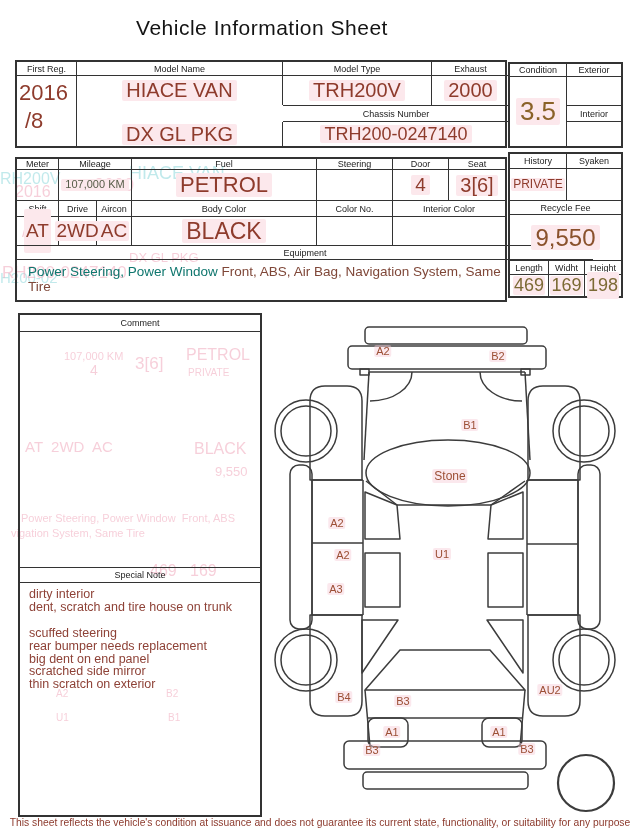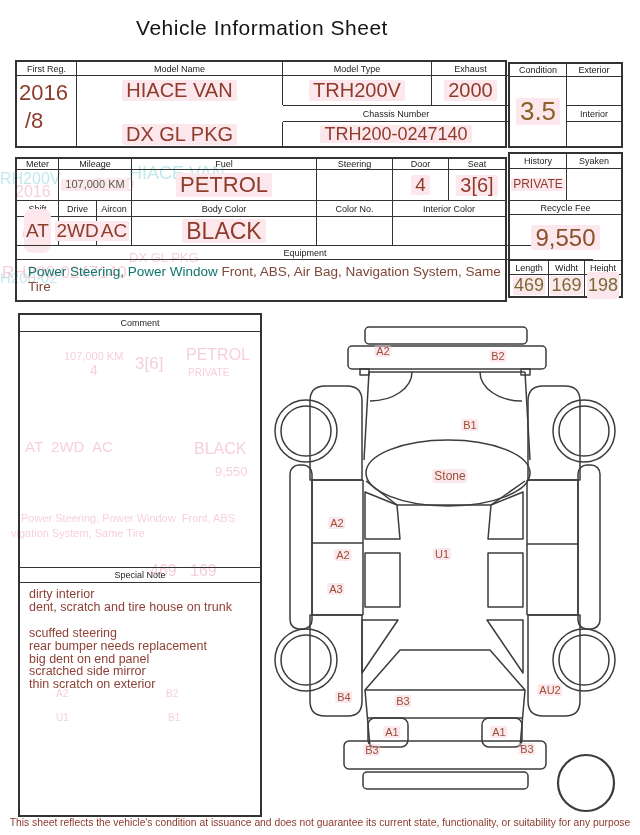--- a/index.html
+++ b/index.html
@@ -123,21 +123,21 @@
     </div>
 
     <div class="cell hdr br bt bb" style="left:0;top:41px;width:42px;height:17px;">Shift</div>
     <div class="cell hdr br bt bb" style="left:42px;top:41px;width:38px;height:17px;">Drive</div>
     <div class="cell hdr br bt bb" style="left:80px;top:41px;width:35px;height:17px;">Aircon</div>
     <div class="cell hdr br bt bb" style="left:115px;top:41px;width:185px;height:17px;">Body Color</div>
     <div class="cell hdr br bt bb" style="left:300px;top:41px;width:76px;height:17px;">Color No.</div>
     <div class="cell hdr bt bb" style="left:376px;top:41px;width:112px;height:17px;">Interior Color</div>
 
     <div class="cell br" style="left:0;top:58px;width:42px;height:28px;">
-      <span class="val hl" style="font-size:19px;padding:12px 2px;border-radius:8px;">AT</span>
+      <span class="val hl" style="font-size:19px;padding:12px 2px;">AT</span>
     </div>
     <div class="cell br" style="left:42px;top:58px;width:38px;height:28px;">
       <span class="val hl" style="font-size:19px;padding:0 1px;">2WD</span>
     </div>
     <div class="cell br" style="left:80px;top:58px;width:35px;height:28px;">
       <span class="val hl" style="font-size:19px;padding:0 2px;">AC</span>
     </div>
     <div class="cell br" style="left:115px;top:58px;width:185px;height:28px;">
       <span class="val hl" style="font-size:23px;">BLACK</span>
     </div>

